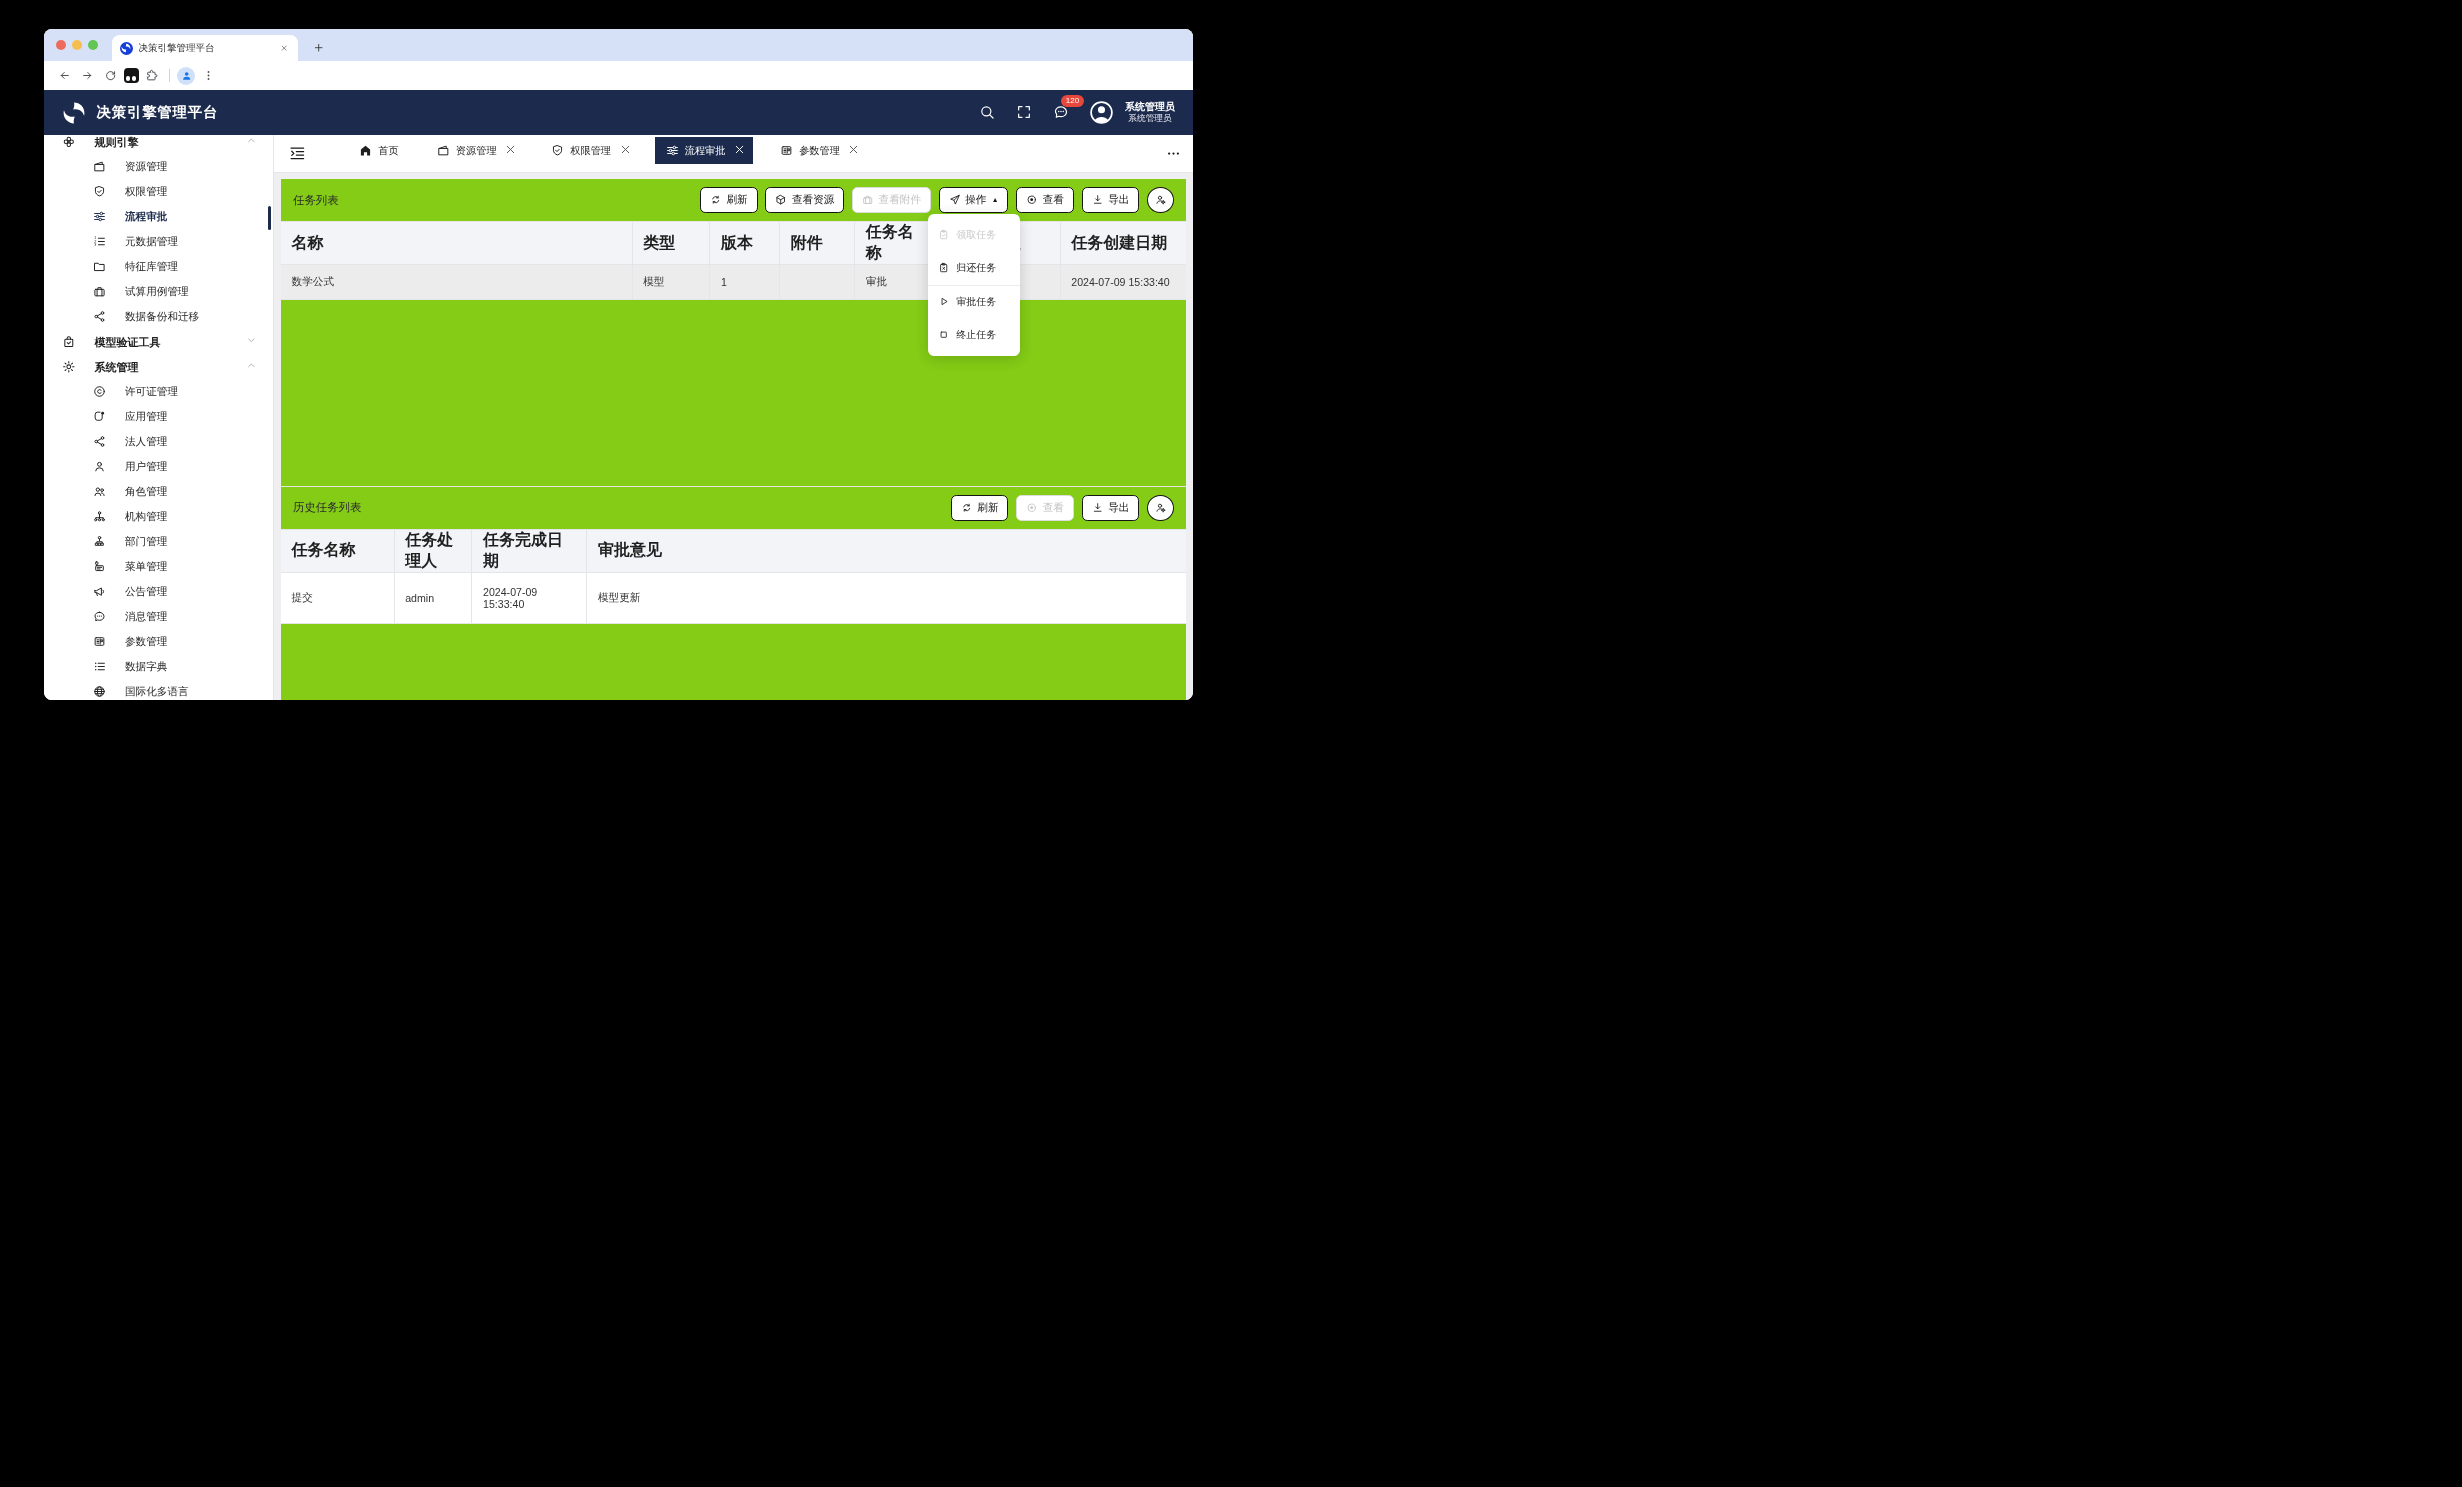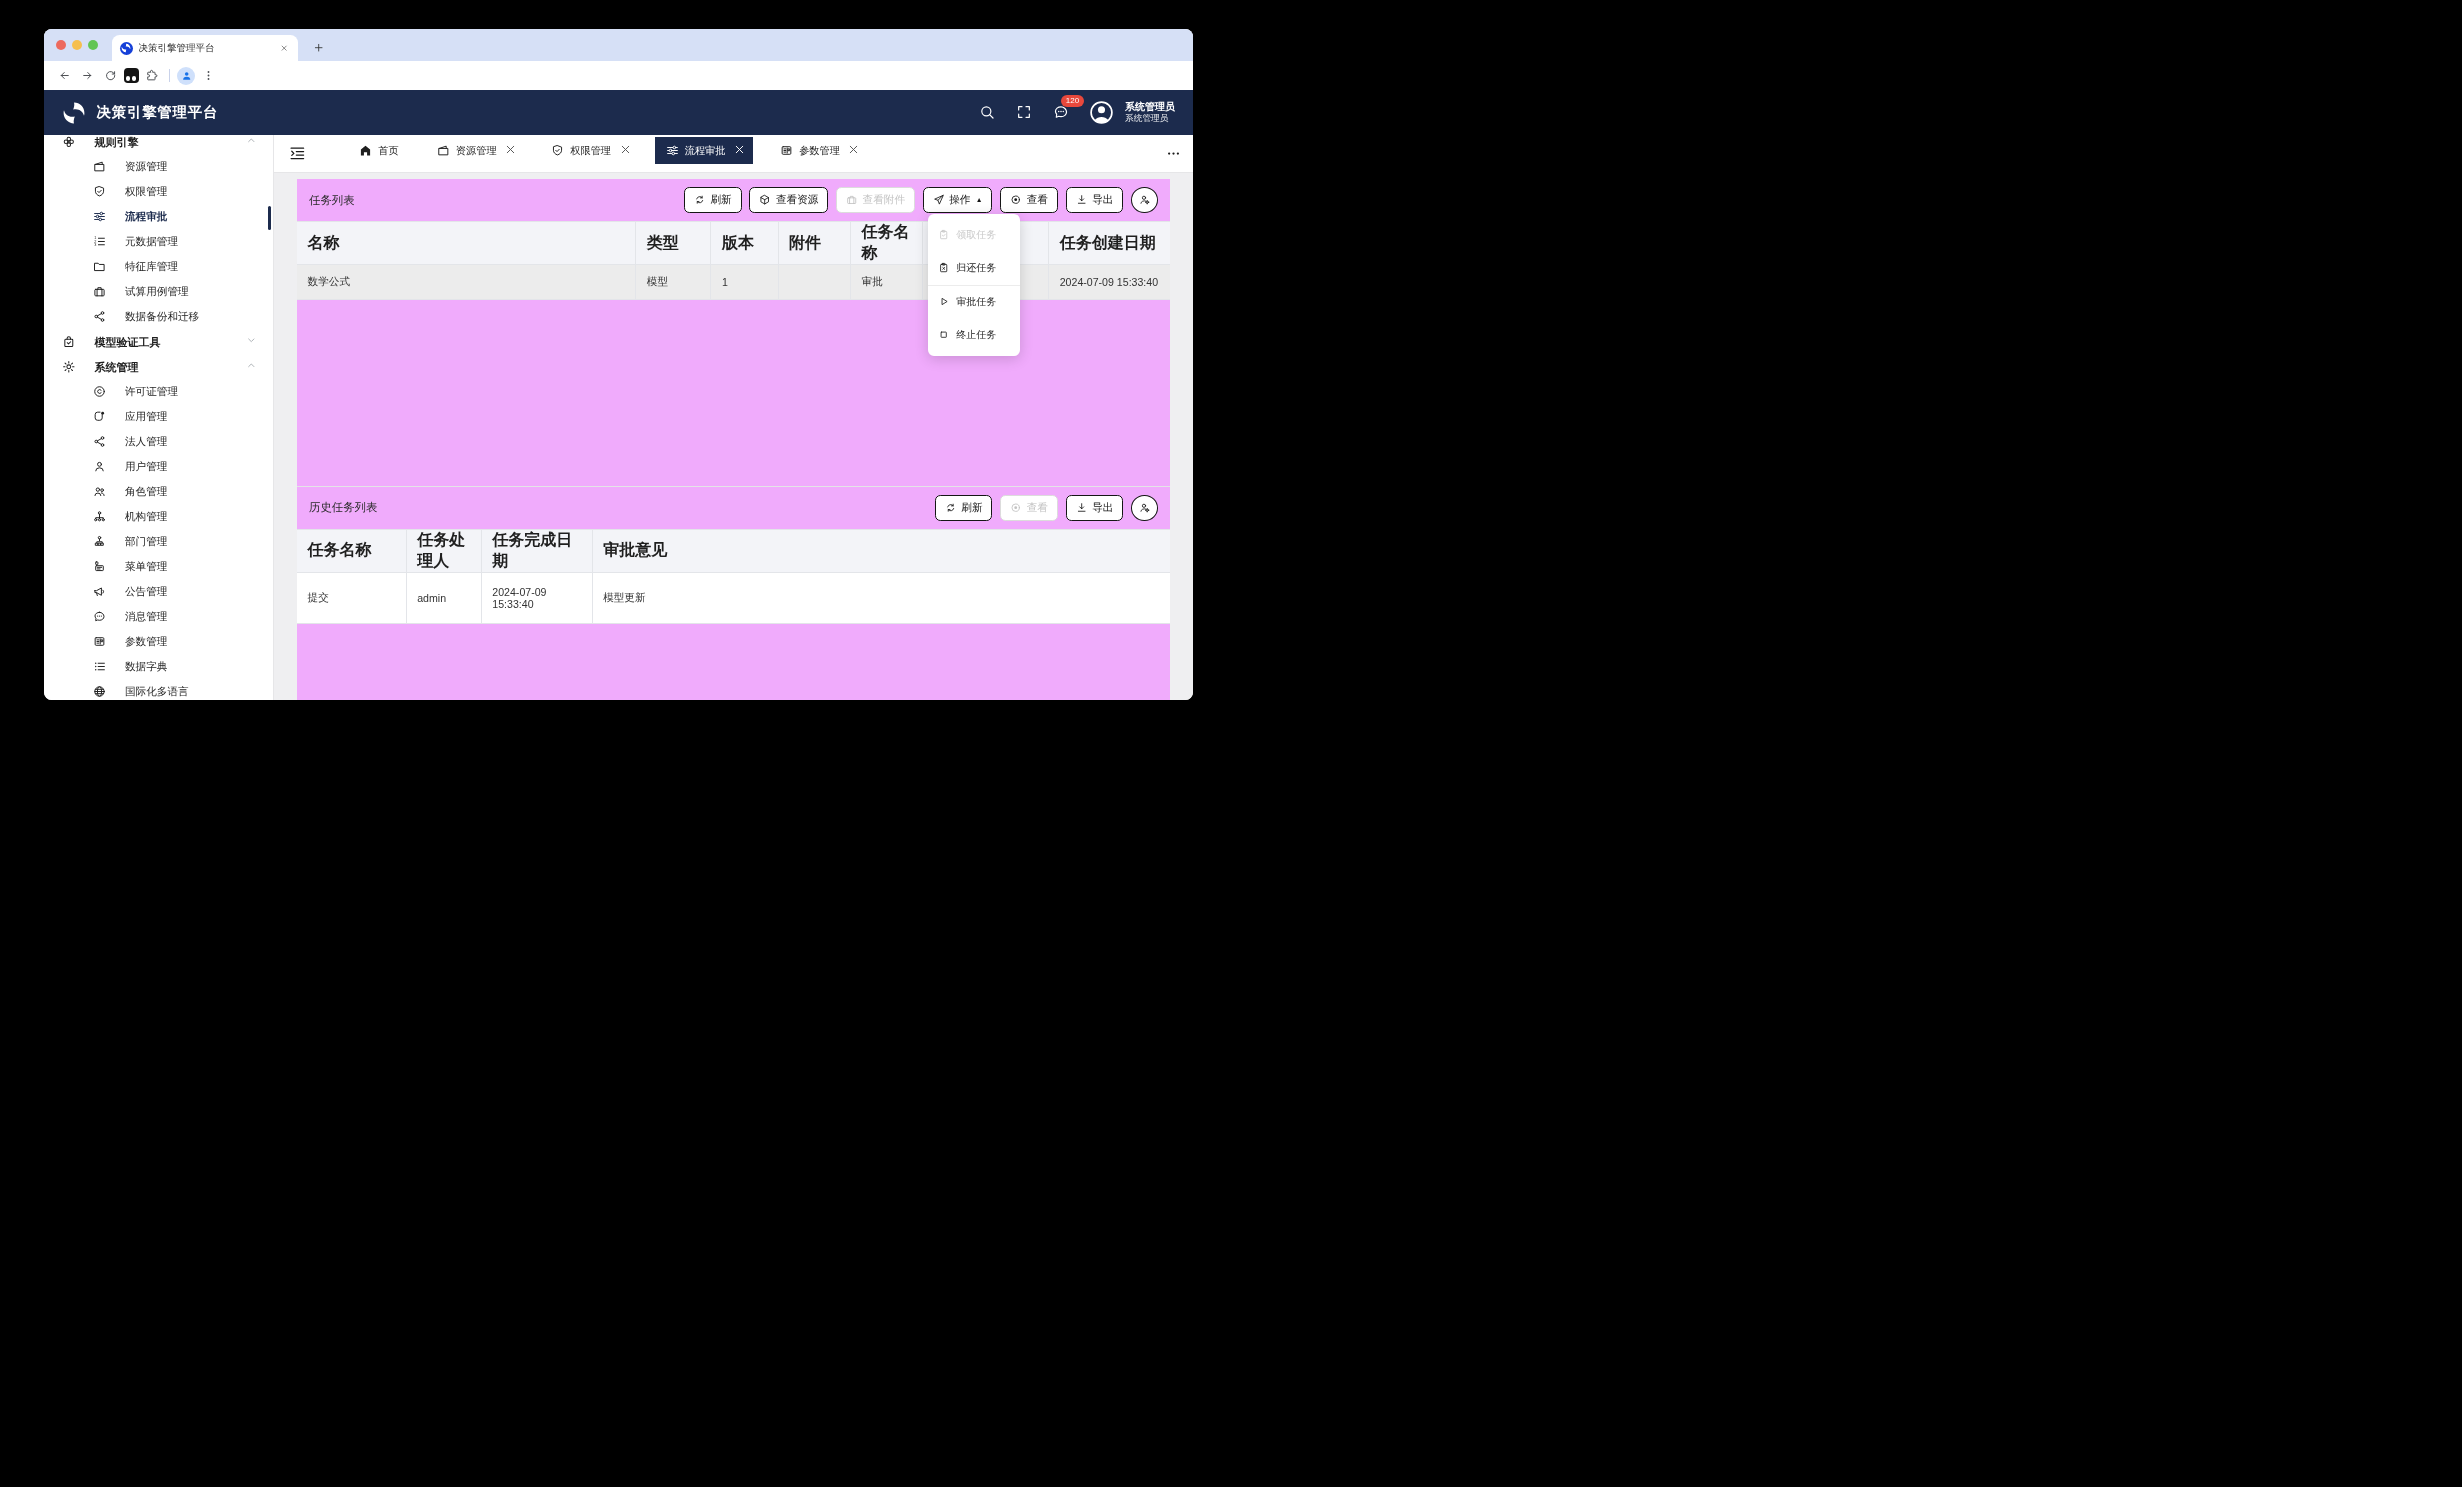--- a/index.html
+++ b/index.html
@@ -36,21 +36,21 @@
   .ext-dark i { position:absolute; bottom:2.3px; width:4.5px; height:4.5px; border-radius:50%; background:#fff; }
   .ext-dark i.l{left:2.3px}.ext-dark i.rr{right:2.3px}
   .vsep { width:0.8px; height:13.6px; background:#c9d2ea; margin:0 4.5px; }
   .chrome-avatar { width:18px; height:18px; border-radius:50%; background:#cfe0fb; color:#1a73e8; display:grid; place-items:center; }
   .chrome-avatar svg{width:11.4px;height:11.4px}
 
   
   .appbar { height:45px; background:#1c2b4d; color:#fff; display:flex; align-items:center; padding:0 18px; flex:none; }
   .logo { width:24px; height:24px; color:#fff; }
   .app-title { font-size:14.4px; font-weight:600; letter-spacing:0.8px; margin-left:10.6px; flex:1; }
-  .appbar-right { display:flex; align-items:center; gap:20px; }
+  .appbar-right { display:flex; align-items:center; gap:20px;text-align:center; }
   .appbar-ic { width:16.7px; height:16.7px; color:#fff; position:relative; display:grid; place-items:center; }
   .appbar-ic svg{width:16px;height:16px}
   .msg-wrap{position:relative;}
   .badge { position:absolute; top:-9px; left:9px; background:#e8483c; color:#fff; font-size:8px; padding:0.8px 4.5px; border-radius:6.8px; line-height:10.6px; }
   .user-avatar { width:25px; height:25px; color:#fff; }
   .user-meta { line-height:1.35; margin-left:-9px; }
   .user-name { font-size:10px; font-weight:600; }
   .user-role { font-size:8.7px; opacity:.92; }
 
   
@@ -73,21 +73,21 @@
   .pagetabs { height:38px; background:#fff; border-bottom:0.8px solid #e6e6e8; display:flex; align-items:center; padding:0 10.6px 0 15px; gap:17px; flex:none; }
   .collapse-ic { width:16.7px; height:16.7px; color:#1a1a1a; margin-right:26px; }
   .ptab { height:27px; margin-top:-6px; display:flex; align-items:center; gap:6px; padding:0 10.6px; font-size:10.2px; color:#1f1f1f; cursor:pointer; }
   .ptab svg.ic{width:13px;height:13px;}
   .ptab .x { font-size:8.3px; color:#555; margin-left:1.5px; width:9px; }
   .ptab.active { background:#1c2b4d; color:#fff; --knob:#1c2b4d; }
   .ptab.active .x{color:#fff;}
   .moretabs { margin-left:auto; color:#1a1a1a; width:18px; height:18px; display:grid; place-items:center; }
 
   
-  .panel { margin:6px 23px 0; background:#f0abfc; flex:1; display:flex; flex-direction:column; min-height:0; }
+  .panel { margin:6px 7px 0; background:#84cc16; flex:1; display:flex; flex-direction:column; min-height:0; }
   .sect-head { height:42px; display:flex; align-items:center; padding:0 12px; gap:7.6px; flex:none; }
   .sect-title { font-size:11.4px; color:#2b2b2b; flex:1; }
   .btn { height:26.5px; border:1.2px solid #161616; border-radius:5.3px; background:#fff; display:inline-flex; align-items:center; gap:5.3px; padding:0 9px; font-size:10.6px; font-weight:500; color:#161616; cursor:pointer; font-family:inherit; }
   .btn svg.ic{width:11.4px;height:11.4px}
   .btn .caret{font-size:6.8px; line-height:1;}
   .btn.disabled { border-color:#dcdcdc; color:#c2c2c2; cursor:default; }
   .btn.round { width:27px; padding:0; justify-content:center; border-radius:50%; }
   table.grid { width:100%; border-collapse:collapse; table-layout:fixed; flex:none; }
   table.grid th { background:#f3f4f8; border:0.8px solid #e3e5e9; border-left:none; font-size:16px; font-weight:600; color:#1f1f1f; text-align:left; padding:0 10.6px; height:38px; }
   table.grid td { border:0.8px solid #e3e5e9; border-left:none; border-top:none; font-size:10.6px; color:#333; padding:0 10.6px; height:35px; }

